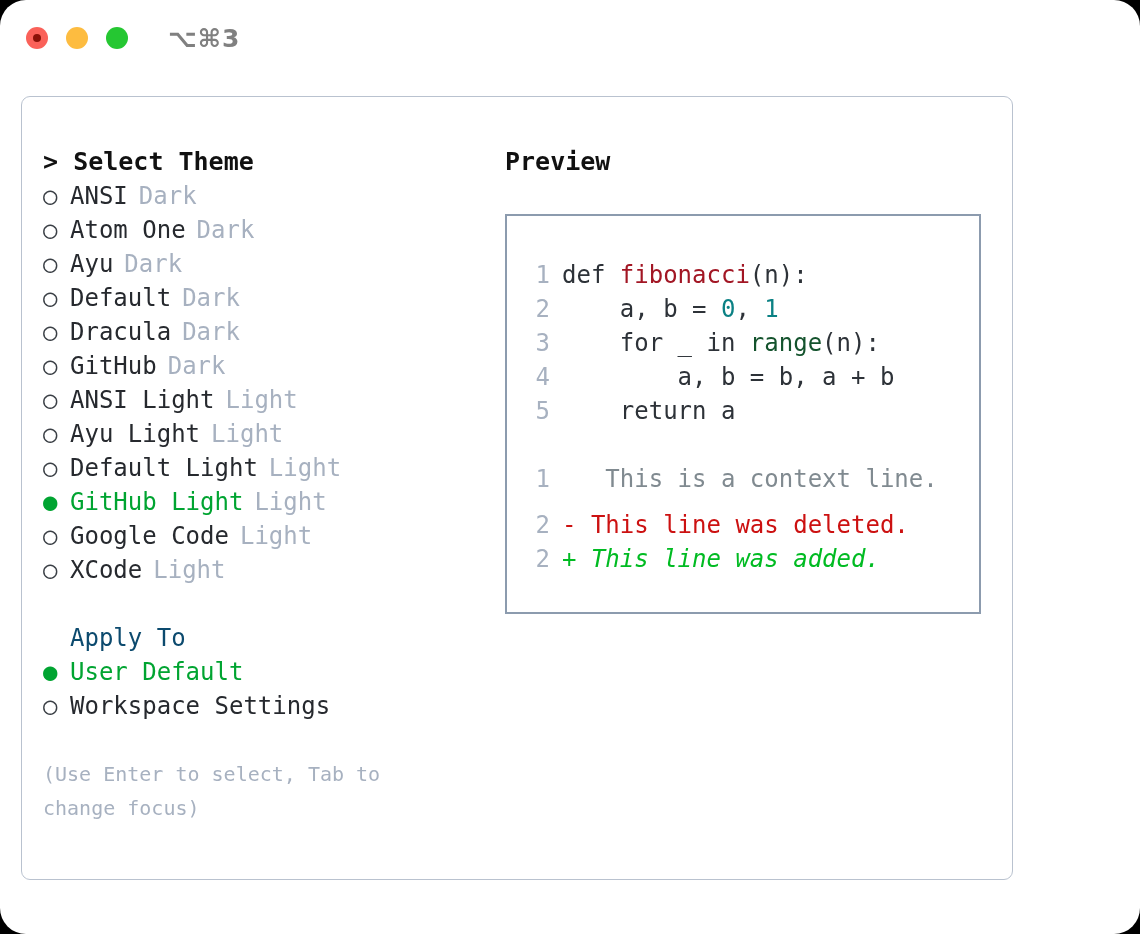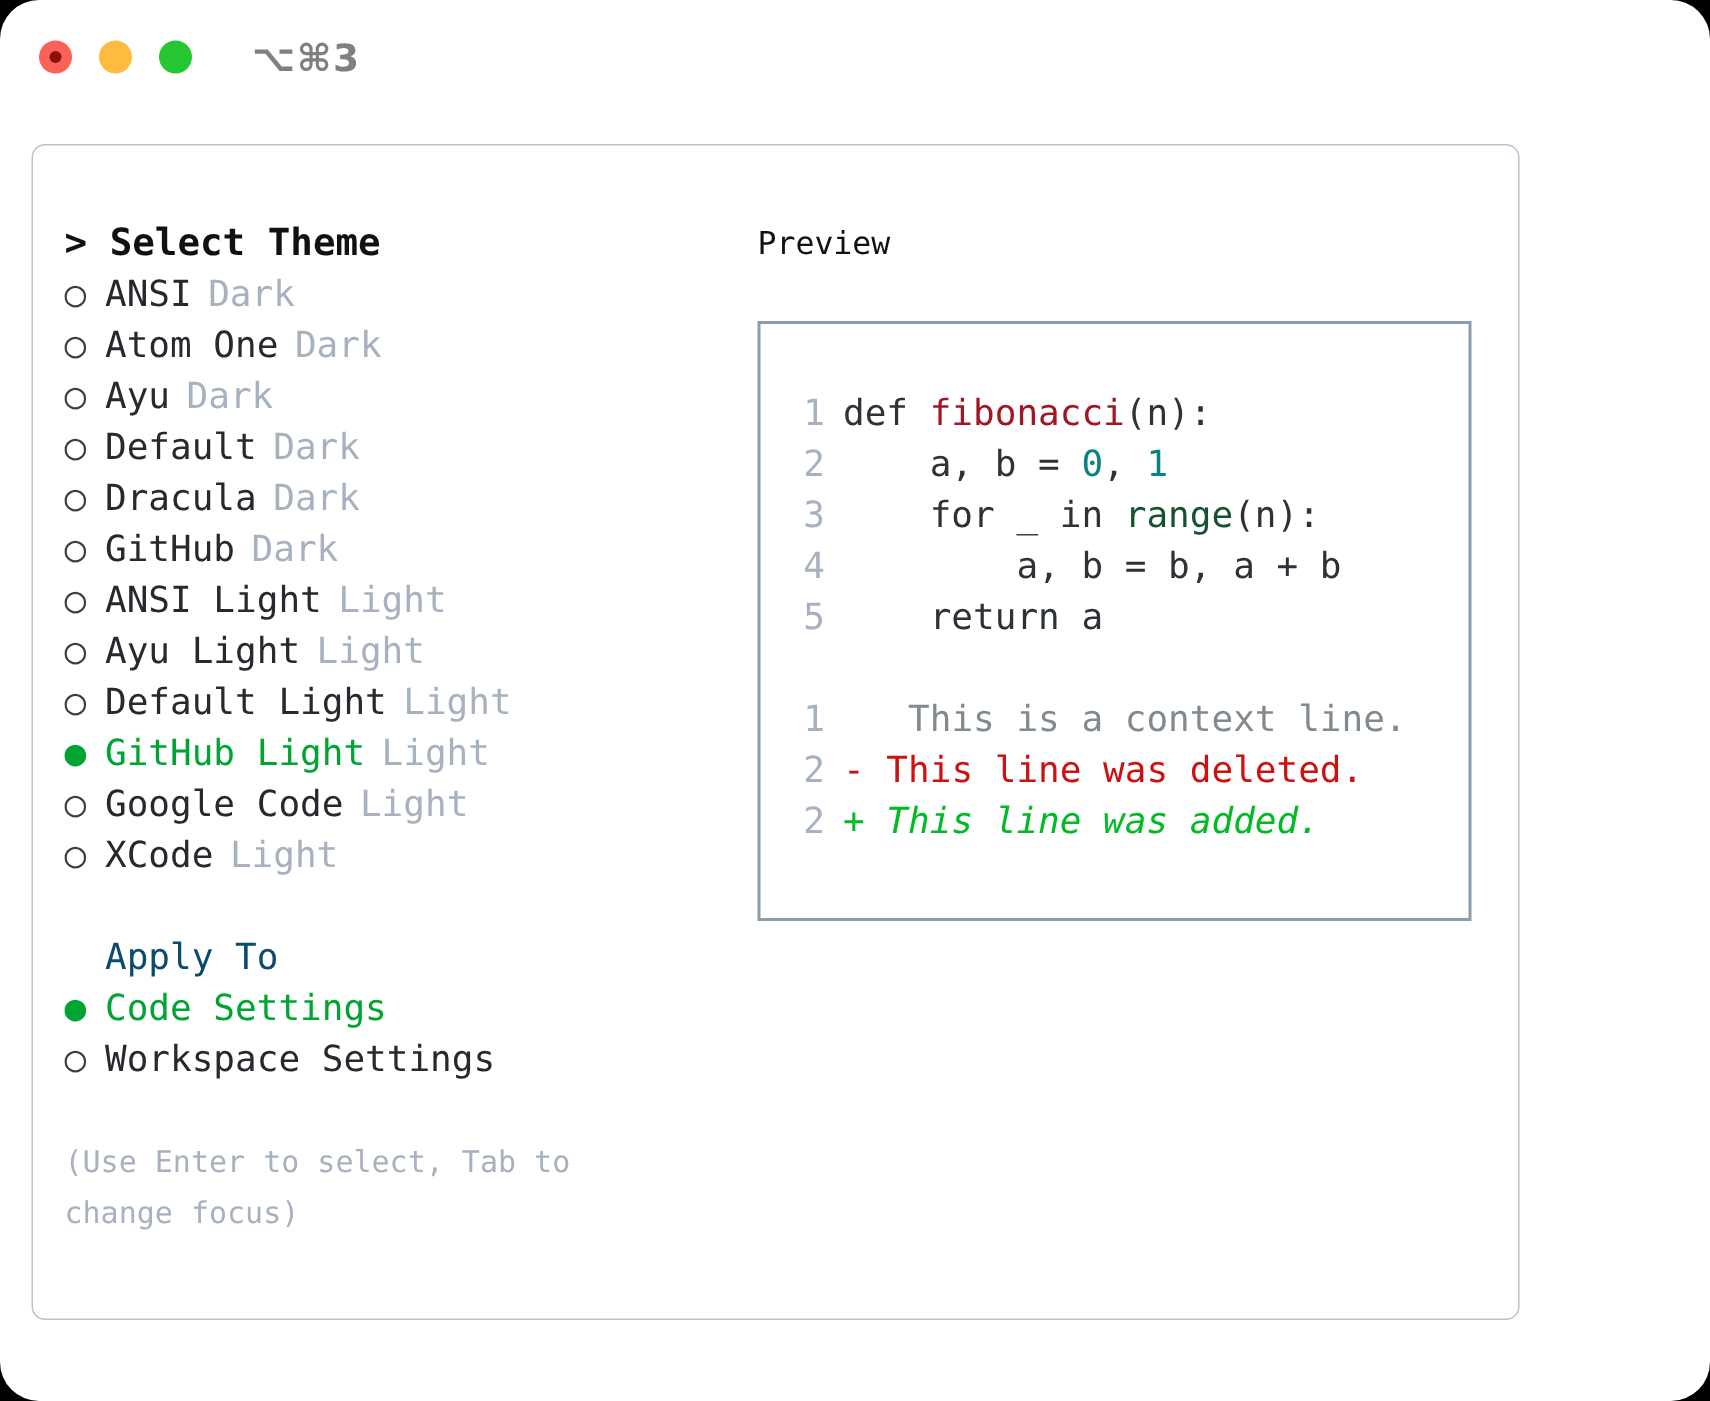--- a/index.html
+++ b/index.html
@@ -142,22 +142,22 @@
   }
 
   
   .right-col {
     position: absolute;
     left: 479px;
     top: 48px;
     width: 490px;
   }
   .preview-title {
-    font-size: 21px;
-    font-weight: 400;
+    font-size: 25px;
+    font-weight: 700;
     color: #111111;
     line-height: 34px;
   }
 
   .preview-box {
     margin-top: 35px;
     width: 476px;
     height: 400px;
     border: 2px solid #8c9bae;
     box-sizing: border-box;
@@ -229,21 +229,21 @@
             <div class="opt-row selected"><span class="marker sel">●</span><span class="opt-label">GitHub Light</span><span class="opt-tag">Light</span></div>
             <div class="opt-row"><span class="marker">○</span><span class="opt-label">Google Code</span><span class="opt-tag">Light</span></div>
             <div class="opt-row"><span class="marker">○</span><span class="opt-label">XCode</span><span class="opt-tag">Light</span></div>
           </div>
 
         <div class="section-gap"></div>
 
         <div class="subheading">Apply To</div>
 
         <div id="apply-list">
-            <div class="opt-row selected"><span class="marker sel">●</span><span class="opt-label">Code Settings</span></div>
+            <div class="opt-row selected"><span class="marker sel">●</span><span class="opt-label">User Default</span></div>
             <div class="opt-row"><span class="marker">○</span><span class="opt-label">Workspace Settings</span></div>
           </div>
 
         <div class="hint">(Use Enter to select, Tab to change focus)</div>
       </div>
 
       <div class="right-col">
         <div class="preview-title">Preview</div>
 
         <div class="preview-box">
@@ -251,21 +251,21 @@
             <div id="code-lines">
                 <div class="code-line"><span class="lineno">1</span><span class="code-text"><span class="tok-plain">def </span><span class="tok-fn">fibonacci</span><span class="tok-plain">(n):</span></span></div>
                 <div class="code-line"><span class="lineno">2</span><span class="code-text"><span class="tok-plain">    a, b = </span><span class="tok-num">0</span><span class="tok-plain">, </span><span class="tok-num">1</span></span></div>
                 <div class="code-line"><span class="lineno">3</span><span class="code-text"><span class="tok-plain">    for _ in </span><span class="tok-bi">range</span><span class="tok-plain">(n):</span></span></div>
                 <div class="code-line"><span class="lineno">4</span><span class="code-text"><span class="tok-plain">        a, b = b, a + b</span></span></div>
                 <div class="code-line"><span class="lineno">5</span><span class="code-text"><span class="tok-plain">    return a</span></span></div>
               </div>
             <div class="diff-gap"></div>
             <div id="diff-lines">
                 <div class="code-line"><span class="lineno">1</span><span class="diff-ctx" style="white-space: pre;"> </span><span class="diff-ctx" style="white-space: pre;">  This is a context line.</span></div>
-                <div class="code-line"><span class="lineno">2</span><span class="diff-del" style="white-space: pre;">-</span><span class="diff-del" style="white-space: pre;"> This line was deleted.</span></div>
+                <div class="code-line"><span class="lineno">2</span><span class="diff-del" style="white-space: pre;">-</span><span class="diff-del" style="white-space: pre; margin-top: 12px;"> This line was deleted.</span></div>
                 <div class="code-line"><span class="lineno">2</span><span class="diff-add" style="white-space: pre;">+</span><span class="diff-add" style="white-space: pre; font-style: italic;"> This line was added.</span></div>
               </div>
           </div>
         </div>
       </div>
 
     </div>
   </div>
 </div>
 

